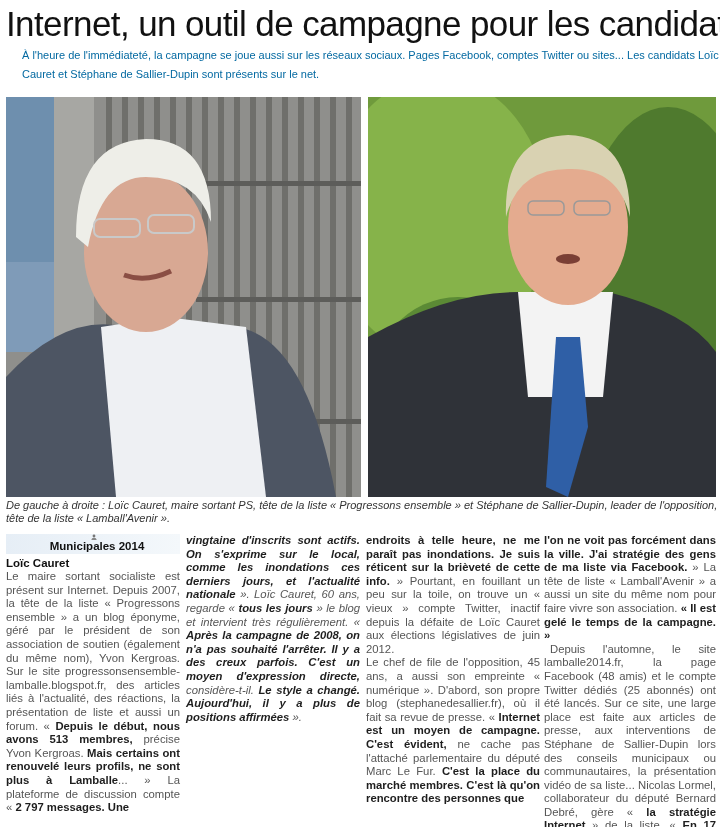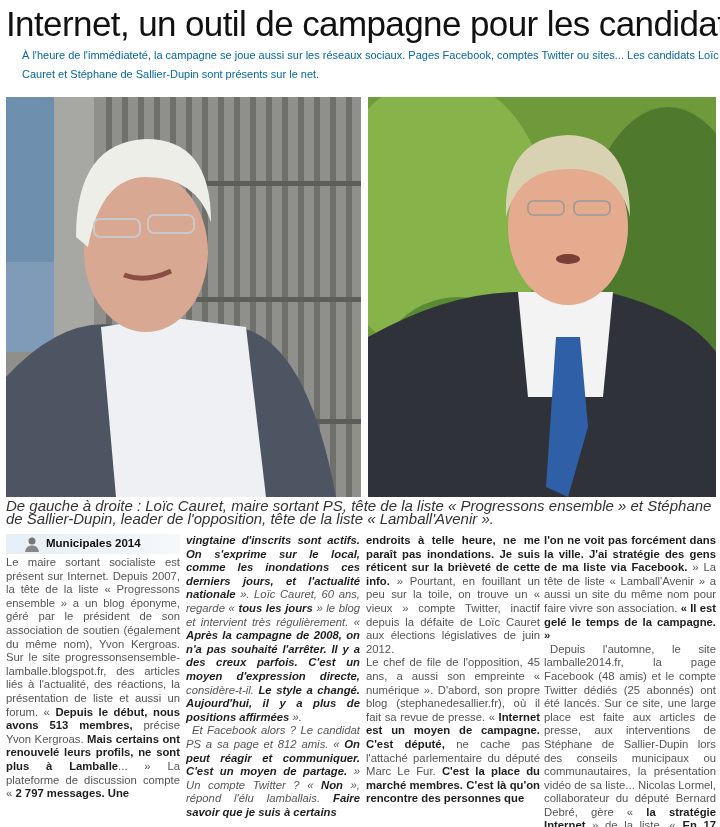--- a/index.html
+++ b/index.html
@@ -4,30 +4,30 @@
 <style>
   html, body { margin: 0; padding: 0; background: #ffffff; }
   body { width: 720px; height: 827px; overflow: hidden; position: relative; font-family: "Liberation Sans", sans-serif; color: #222; }
   .headline { position: absolute; left: 6px; top: 4px; font-family: "Liberation Sans", sans-serif; font-size: 35px; letter-spacing: -0.6px; color: #111; white-space: nowrap; font-weight: normal; margin: 0; line-height: 40px; }
   .standfirst { position: absolute; left: 22px; top: 46px; width: 712px; font-size: 11px; line-height: 19px; color: #0369a1; margin: 0; }
   .photos { position: absolute; left: 6px; top: 97px; width: 710px; height: 400px; }
   .photo { position: absolute; top: 0; height: 400px; overflow: hidden; }
   .photo.left { left: 0; width: 355px; }
   .photo.right { left: 362px; width: 348px; }
   .photo svg { display: block; width: 100%; height: 100%; }
-  .caption { position: absolute; left: 6px; top: 499px; width: 712px; font-size: 15px; line-height: 13px; font-style: italic; color: #333; margin: 0; }
+  .caption { position: absolute; left: 6px; top: 499px; width: 712px; font-size: 11px; line-height: 13px; font-style: italic; color: #333; margin: 0; }
   .col { position: absolute; top: 534px; width: 174px; font-size: 11.3px; line-height: 13.6px; color: #555; text-align: justify; hyphens: manual; }
   .col b { color: #1e1e1e; }
   .col p { margin: 0; }
   .col p.indent { text-indent: 6px; }
   .c1 { left: 6px; }
   .c2 { left: 186px; font-style: italic; }
   .c3 { left: 366px; }
   .c4 { left: 544px; width: 172px; }
-  .kicker { display: flex; align-items: center; height: 20px; background: linear-gradient(to right, #e6eef6, #f4f8fb); margin: 0 0 2px 0; padding-left: 18px; }
+  .kicker { display: flex; align-items: center; height: 20px; background: linear-gradient(to right, #e6eef6, #f4f8fb); margin: 0 0 2px 0; padding-left: 8px; flex-direction: column; }
   .kicker .ico { width: 16px; height: 16px; margin-right: 6px; }
   .kicker span { font-weight: bold; color: #111; font-size: 11.5px; }
   .subhead { font-weight: bold; color: #111; font-size: 11.5px; margin: 0; line-height: 14px; }
 </style>
 </head>
 <body>
 
 <h1 class="headline">Internet, un outil de campagne pour les candidats</h1>
 <p class="standfirst">À l'heure de l'immédiateté, la campagne se joue aussi sur les réseaux sociaux. Pages Facebook, comptes Twitter ou sites... Les candidats Loïc Cauret et Stéphane de Sallier-Dupin sont présents sur le net.</p>
 
@@ -89,28 +89,28 @@
 <p class="caption">De gauche à droite : Loïc Cauret, maire sortant PS, tête de la liste « Progressons ensemble » et Stéphane de Sallier-Dupin, leader de l'opposition, tête de la liste « Lamball'Avenir ».</p>
 
 <div class="col c1">
   <div class="kicker">
     <svg class="ico" viewBox="0 0 16 16">
       <circle cx="8" cy="5" r="3.5" fill="#777"></circle>
       <path d="M1 16 Q2 9 8 9.5 Q14 9 15 16 Z" fill="#888"></path>
     </svg>
     <span>Municipales 2014</span>
   </div>
+  <p class="subhead">Loïc Cauret</p>
 
 <p>Le maire sortant socialiste est présent sur Internet. Depuis 2007, la tête de la liste « Progressons ensemble » a un blog éponyme, géré par le président de son association de soutien (également du même nom), Yvon Kergroas. Sur le site progressonsensemble-lamballe.blogspot.fr, des articles liés à l'actualité, des réactions, la présentation de liste et aussi un forum. « <b>Depuis le début, nous avons 513 membres,</b> précise Yvon Kergroas. <b>Mais certains ont renouvelé leurs profils, ne sont plus à Lamballe</b>... » La plateforme de discussion compte « <b>2 797 messages. Une </b></p>
   </div>
 
 <div class="col c2">
     <p><b>vingtaine d'inscrits sont actifs. On s'exprime sur le local, comme les inondations ces derniers jours, et l'actualité nationale</b> ». Loïc Cauret, 60 ans, regarde « <b>tous les jours</b> » le blog et intervient très régulièrement. « <b>Après la campagne de 2008, on n'a pas souhaité l'arrêter. Il y a des creux parfois. C'est un moyen d'expression directe,</b> considère-t-il. <b>Le style a changé. Aujourd'hui, il y a plus de positions affirmées</b> ».</p>
-    <p class="indent">Et Facebook alors ? Le candidat PS a sa page et 812 amis. « <b>On peut réagir et communiquer. C'est un moyen de partage.</b> » Un compte Twitter ? « <b>Non</b> », répond l'élu lamballais. <b>Faire savoir que je suis à certains </b></p>
   </div>
 <div class="col c3">
     <p><b>endroits à telle heure, ne me paraît pas inondations. Je suis réticent sur la brièveté de cette info.</b> » Pourtant, en fouillant un peu sur la toile, on trouve un « vieux » compte Twitter, inactif depuis la défaite de Loïc Cauret aux élections législatives de juin 2012.</p>
-    <p>Le chef de file de l'opposition, 45 ans, a aussi son empreinte « numérique ». D'abord, son propre blog (stephanedesallier.fr), où il fait sa revue de presse. « <b>Internet est un moyen de campagne. C'est député,</b> ne cache pas l'attaché parlementaire du député Marc Le Fur. <b>C'est la place du marché membres. C'est là qu'on rencontre des personnes que </b></p>
+    <p>Le chef de file de l'opposition, 45 ans, a aussi son empreinte « numérique ». D'abord, son propre blog (stephanedesallier.fr), où il fait sa revue de presse. « <b>Internet est un moyen de campagne. C'est évident,</b> ne cache pas l'attaché parlementaire du député Marc Le Fur. <b>C'est la place du marché membres. C'est là qu'on rencontre des personnes que </b></p>
   </div>
 <div class="col c4">
     <p><b>l'on ne voit pas forcément dans la ville. J'ai stratégie des gens de ma liste via Facebook.</b> » La tête de liste « Lamball'Avenir » a aussi un site du même nom pour faire vivre son association. <b>« Il est gelé le temps de la campagne. »</b></p>
     <p class="indent">Depuis l'automne, le site lamballe2014.fr, la page Facebook (48 amis) et le compte Twitter dédiés (25 abonnés) ont été lancés. Sur ce site, une large place est faite aux articles de presse, aux interventions de Stéphane de Sallier-Dupin lors des conseils municipaux ou communautaires, la présentation vidéo de sa liste... Nicolas Lormel, collaborateur du député Bernard Debré, gère « <b>la stratégie Internet</b> » de la liste. « <b>En 17 semaines, on a reçu 1 508 visites sur notre site. Depuis la présentation de la liste, ça augmente. On a choisi de ne pas avoir de forum. C'est très lourd à gérer. On envoie une newsletter une fois par semaine.</b> » «  », résume Stéphane de Sallier-Dupin, qui gère personnellement sa page Facebook (1 073 amis) et son compte Twitter (304 abonnés). Ses 1 000 tweets retracent son emploi du temps d'élu à Lamballe et à la Région.</p>
   </div>
 
 </body></html>

